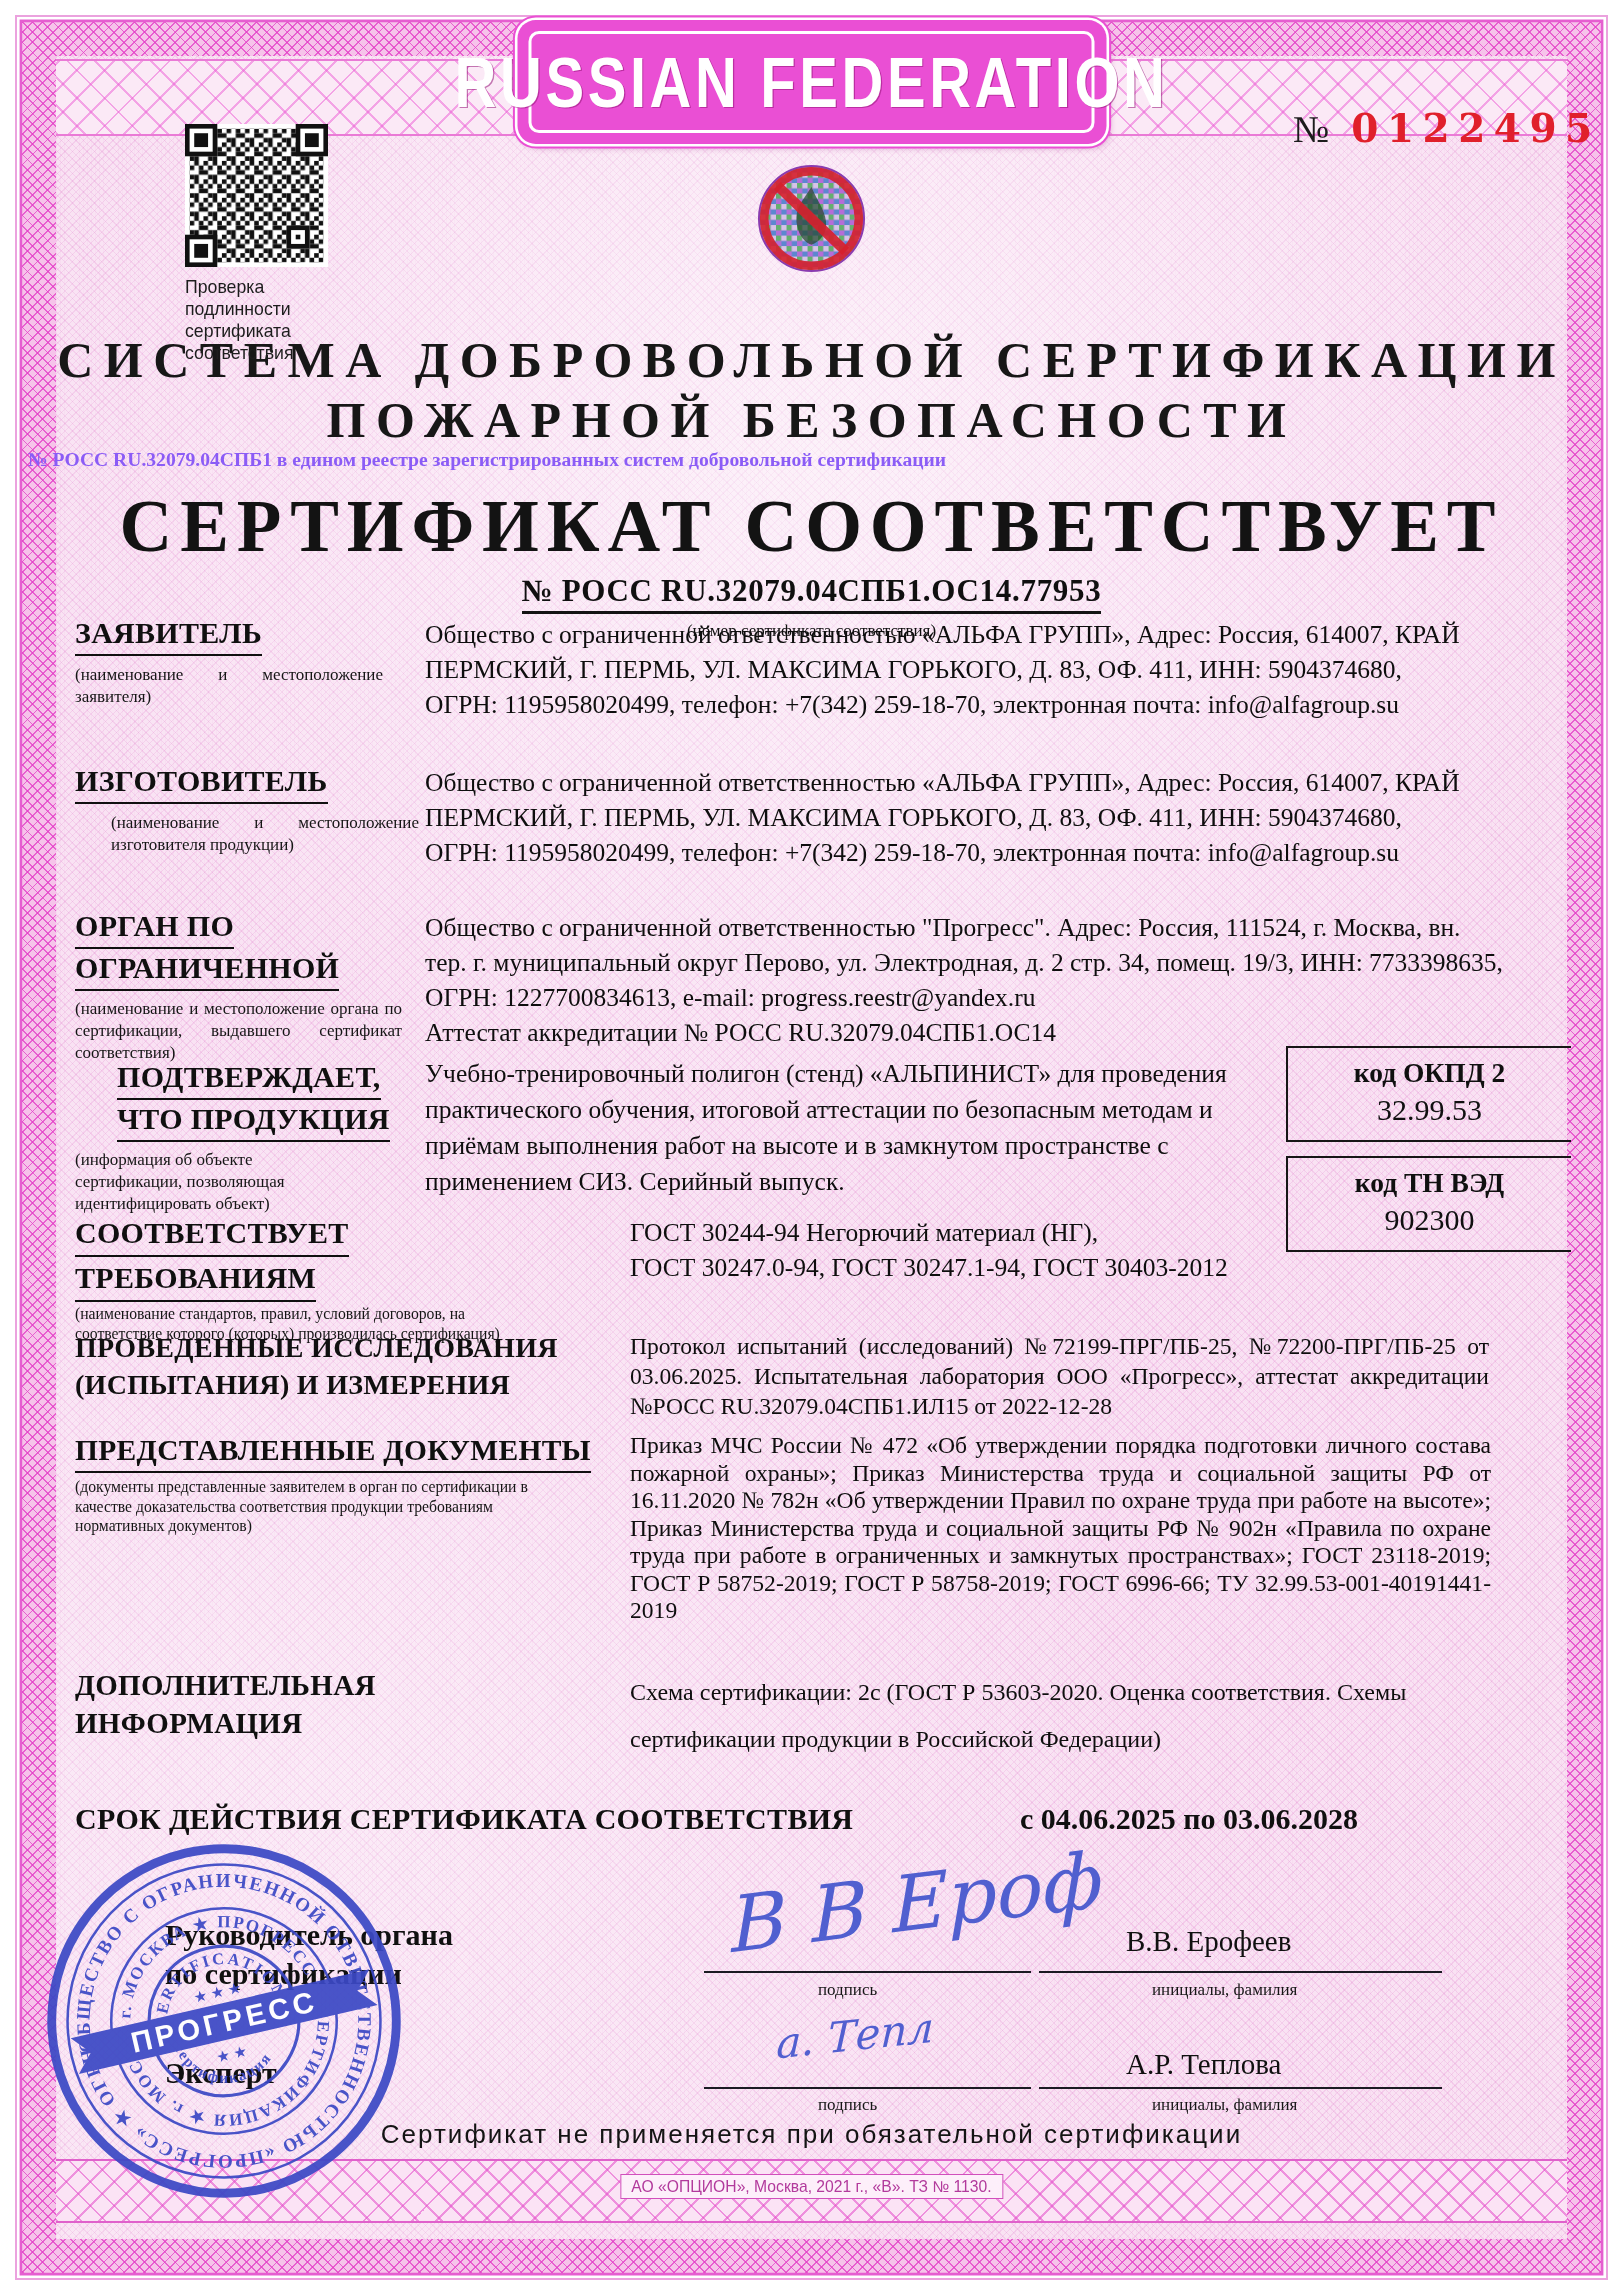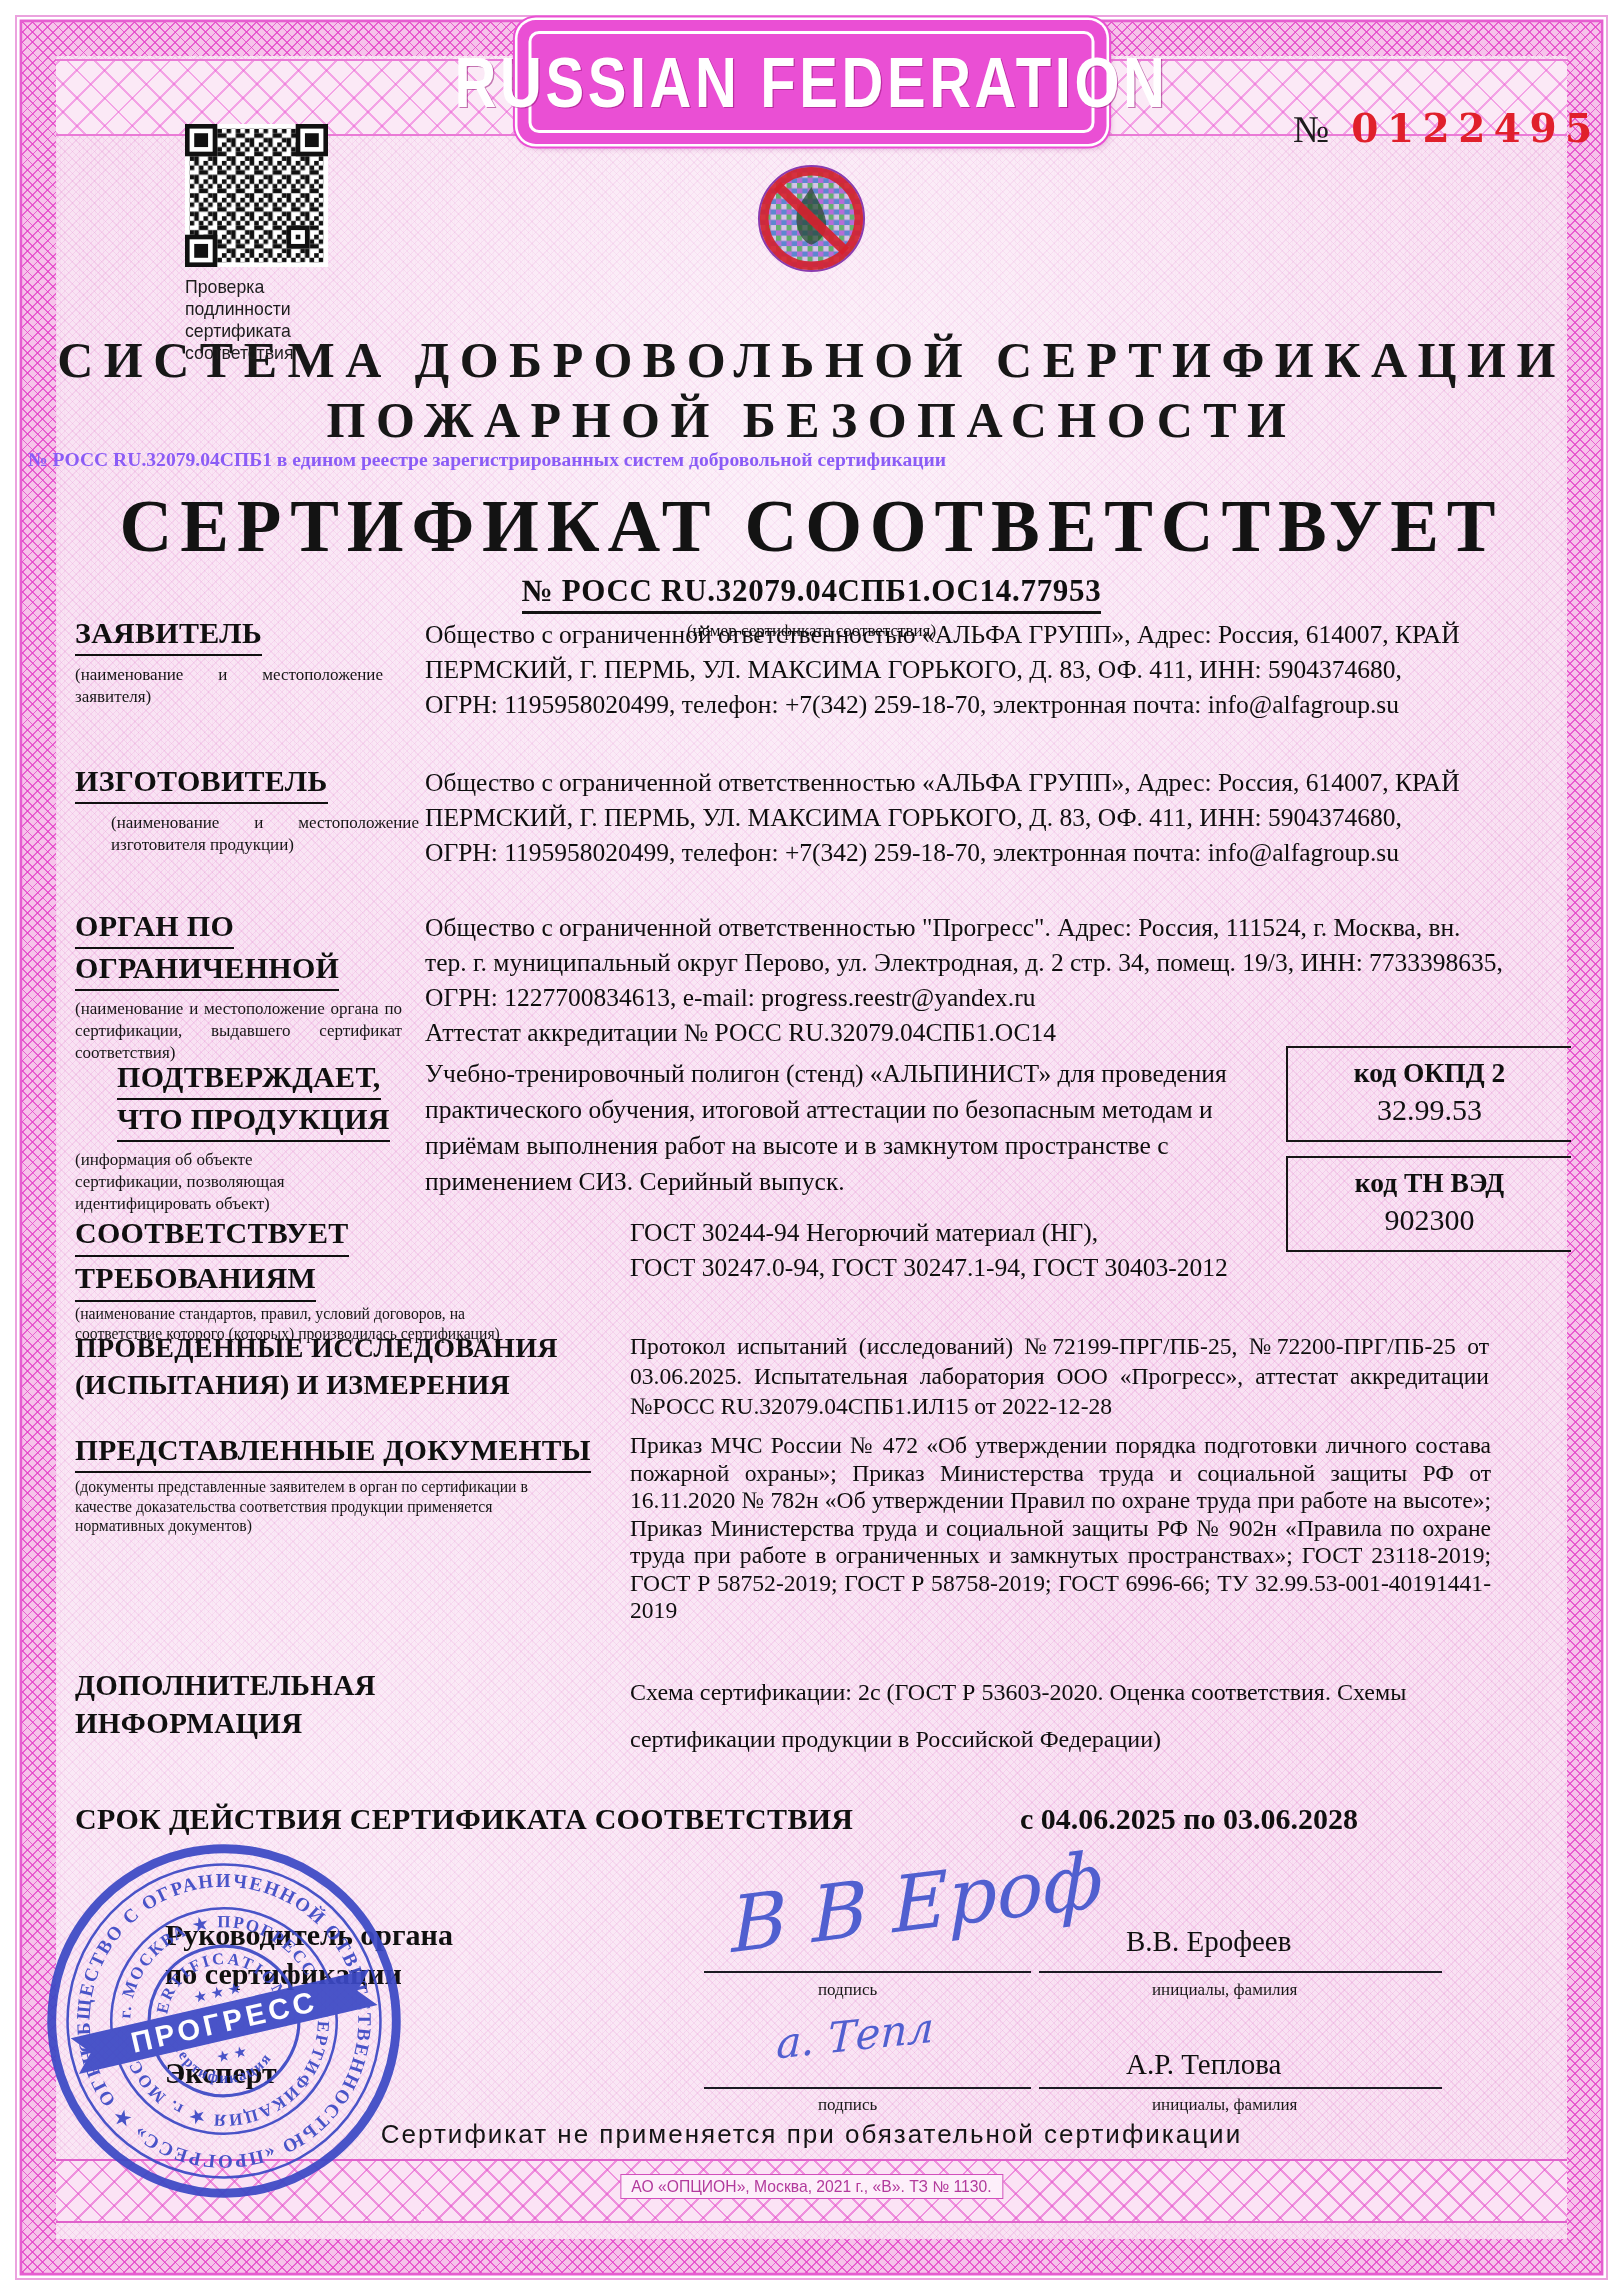--- a/index.html
+++ b/index.html
@@ -233,21 +233,21 @@
   <div class="abs s-body" style="left:630px;top:1215px;">ГОСТ 30244-94 Негорючий материал (НГ),</div>
   <div class="abs s-body" style="left:630px;top:1250px;">ГОСТ 30247.0-94, ГОСТ 30247.1-94, ГОСТ 30403-2012</div>
 
   <div class="abs s-label" style="left:75px;top:1329px;font-size:28px;line-height:37px;">
     <span>ПРОВЕДЕННЫЕ ИССЛЕДОВАНИЯ</span><br>
     <span>(ИСПЫТАНИЯ) И ИЗМЕРЕНИЯ</span>
   </div>
   <div class="abs s-body-sm just" style="left:630px;top:1331px;width:859px;line-height:30px;">Протокол испытаний (исследований) №72199-ПРГ/ПБ-25, №72200-ПРГ/ПБ-25 от 03.06.2025. Испытательная лаборатория ООО «Прогресс», аттестат аккредитации №РОСС RU.32079.04СПБ1.ИЛ15 от 2022-12-28</div>
 
   <div class="abs s-label" style="left:75px;top:1431px;font-size:29.5px;"><span class="u">ПРЕДСТАВЛЕННЫЕ ДОКУМЕНТЫ</span></div>
-  <div class="abs s-cap-sm" style="left:75px;top:1477px;width:491px;text-align:left;">(документы представленные заявителем в орган по сертификации в качестве доказательства соответствия продукции применяется нормативных документов)</div>
+  <div class="abs s-cap-sm" style="left:75px;top:1477px;width:491px;text-align:left;">(документы представленные заявителем в орган по сертификации в качестве доказательства соответствия продукции требованиям нормативных документов)</div>
   <div class="abs s-body-sm just" style="left:630px;top:1432px;width:861px;line-height:27.5px;">Приказ МЧС России № 472 «Об утверждении порядка подготовки личного состава пожарной охраны»; Приказ Министерства труда и социальной защиты РФ от 16.11.2020 № 782н «Об утверждении Правил по охране труда при работе на высоте»; Приказ Министерства труда и социальной защиты РФ № 902н «Правила по охране труда при работе в ограниченных и замкнутых пространствах»; ГОСТ 23118-2019; ГОСТ Р 58752-2019; ГОСТ Р 58758-2019; ГОСТ 6996-66; ТУ 32.99.53-001-40191441-2019</div>
 
   <div class="abs s-label" style="left:75px;top:1666px;font-size:29px;line-height:38px;">
     <span>ДОПОЛНИТЕЛЬНАЯ</span><br>
     <span>ИНФОРМАЦИЯ</span>
   </div>
   <div class="abs s-body-sm" style="left:630px;top:1669px;width:859px;line-height:47px;font-size:24px;">Схема сертификации: 2с (ГОСТ Р 53603-2020. Оценка соответствия. Схемы сертификации продукции в Российской Федерации)</div>
 
   <div class="abs validity-label" style="left:75px;top:1804px;">СРОК ДЕЙСТВИЯ СЕРТИФИКАТА СООТВЕТСТВИЯ</div>
   <div class="abs validity-value" style="left:1020px;top:1804px;">с 04.06.2025 по 03.06.2028</div>

